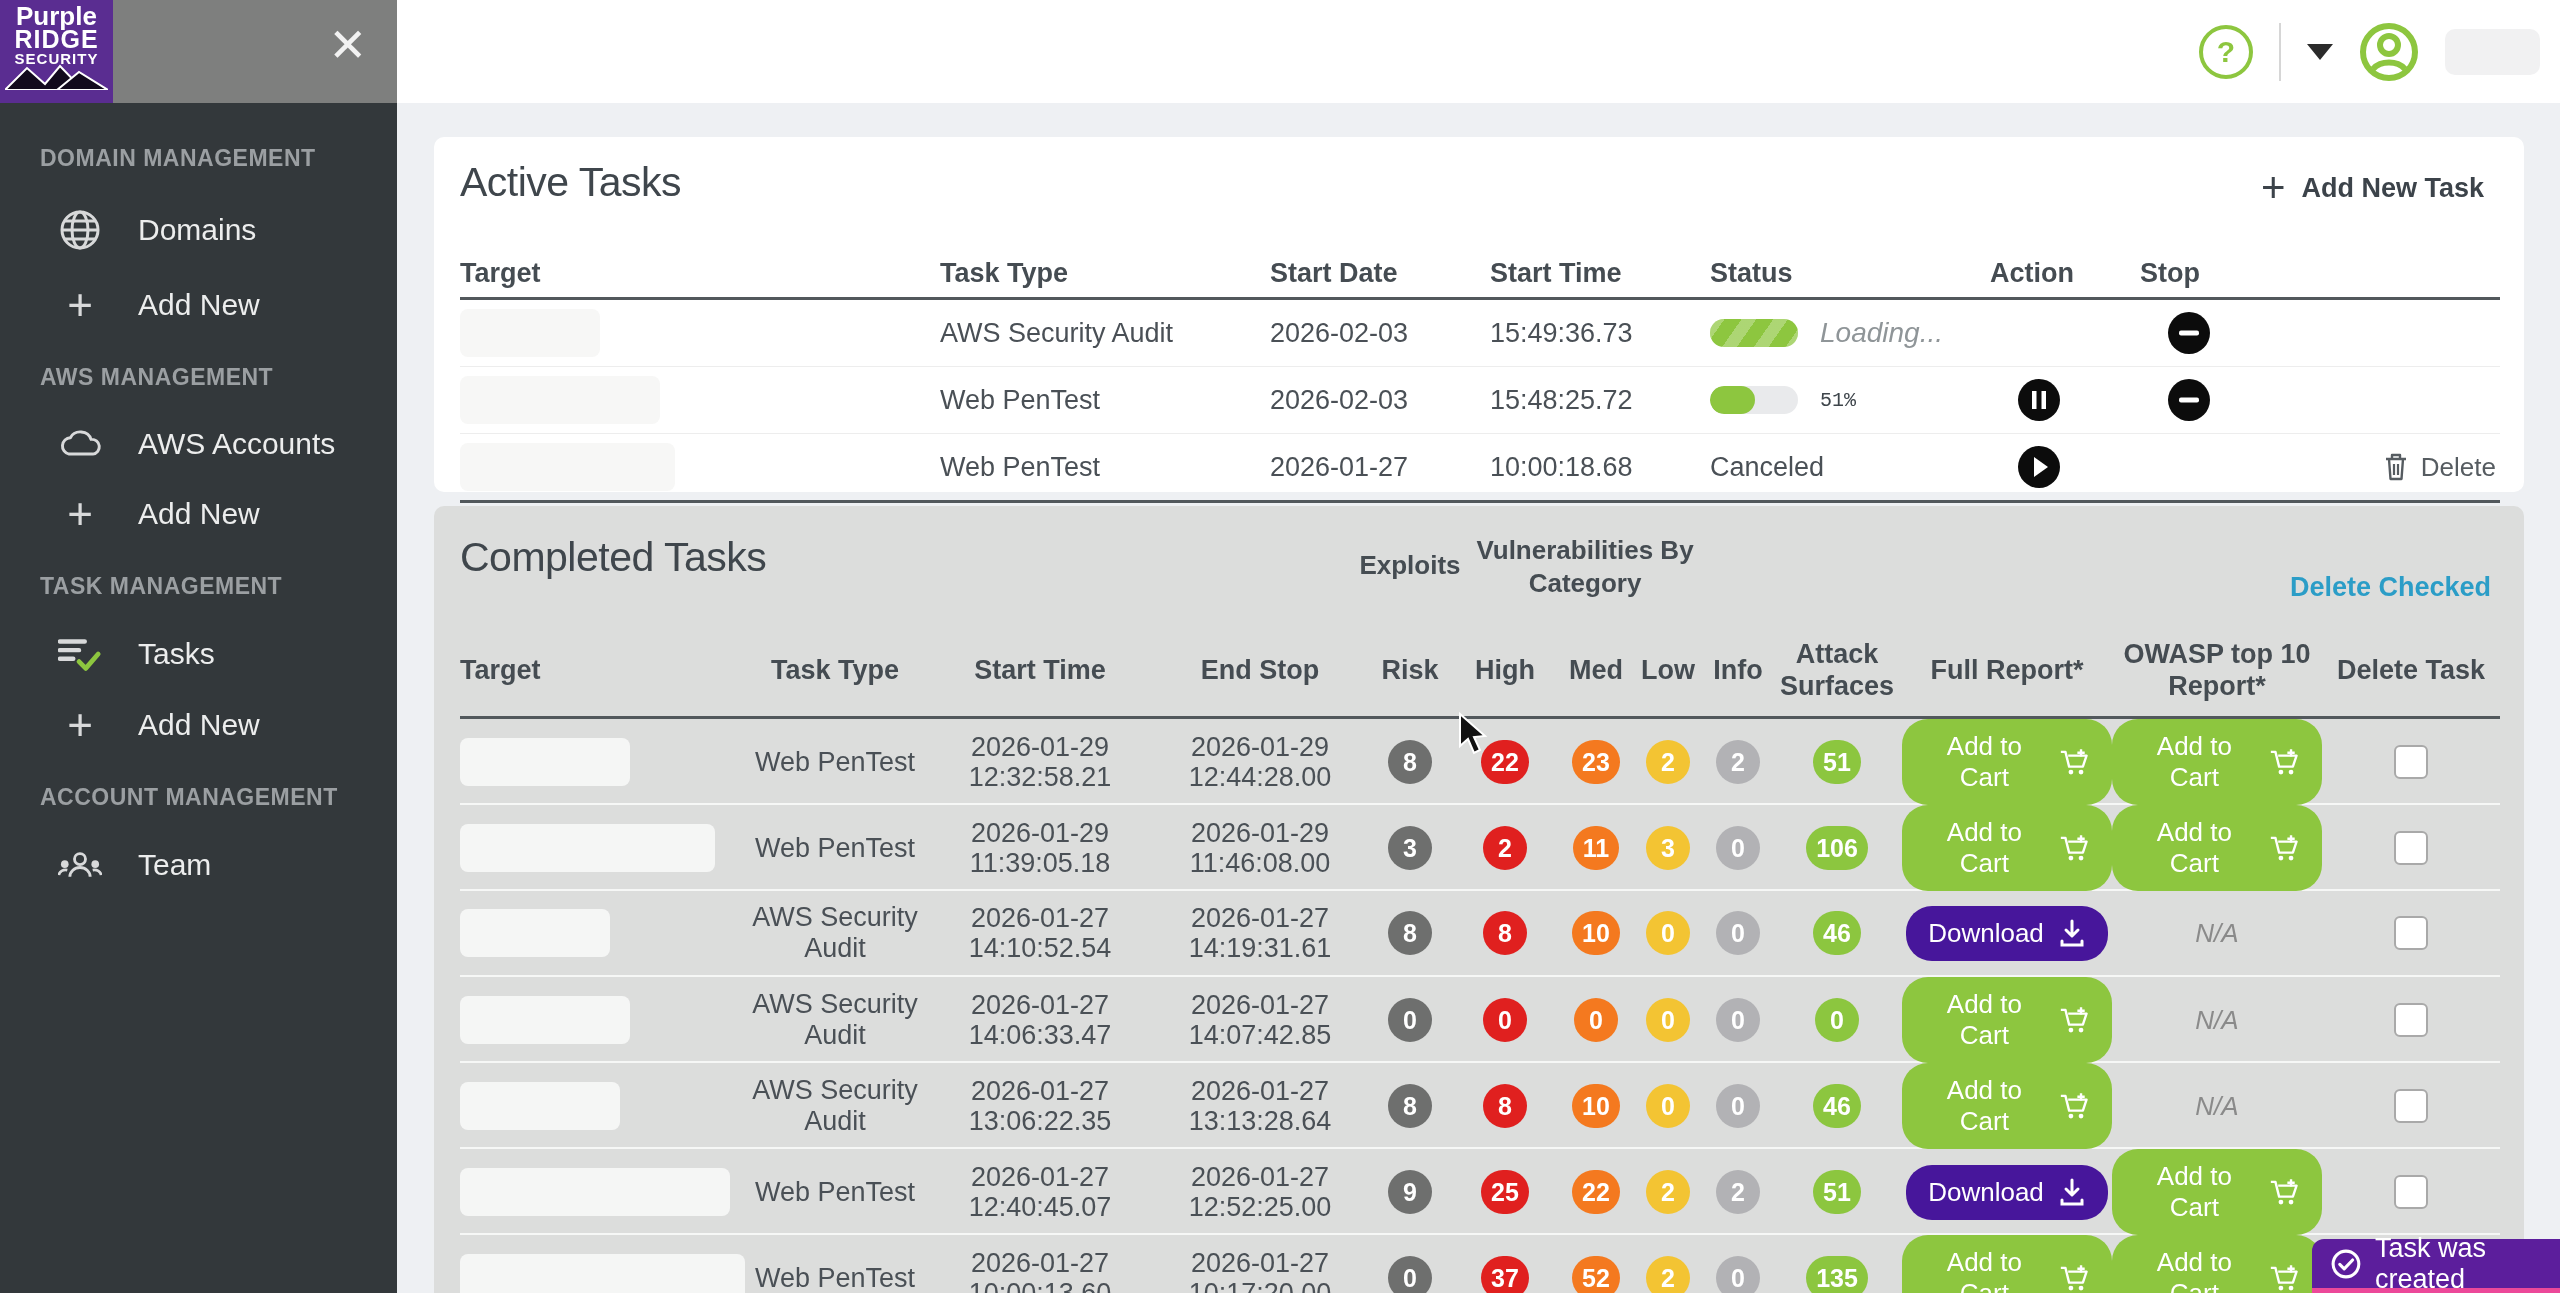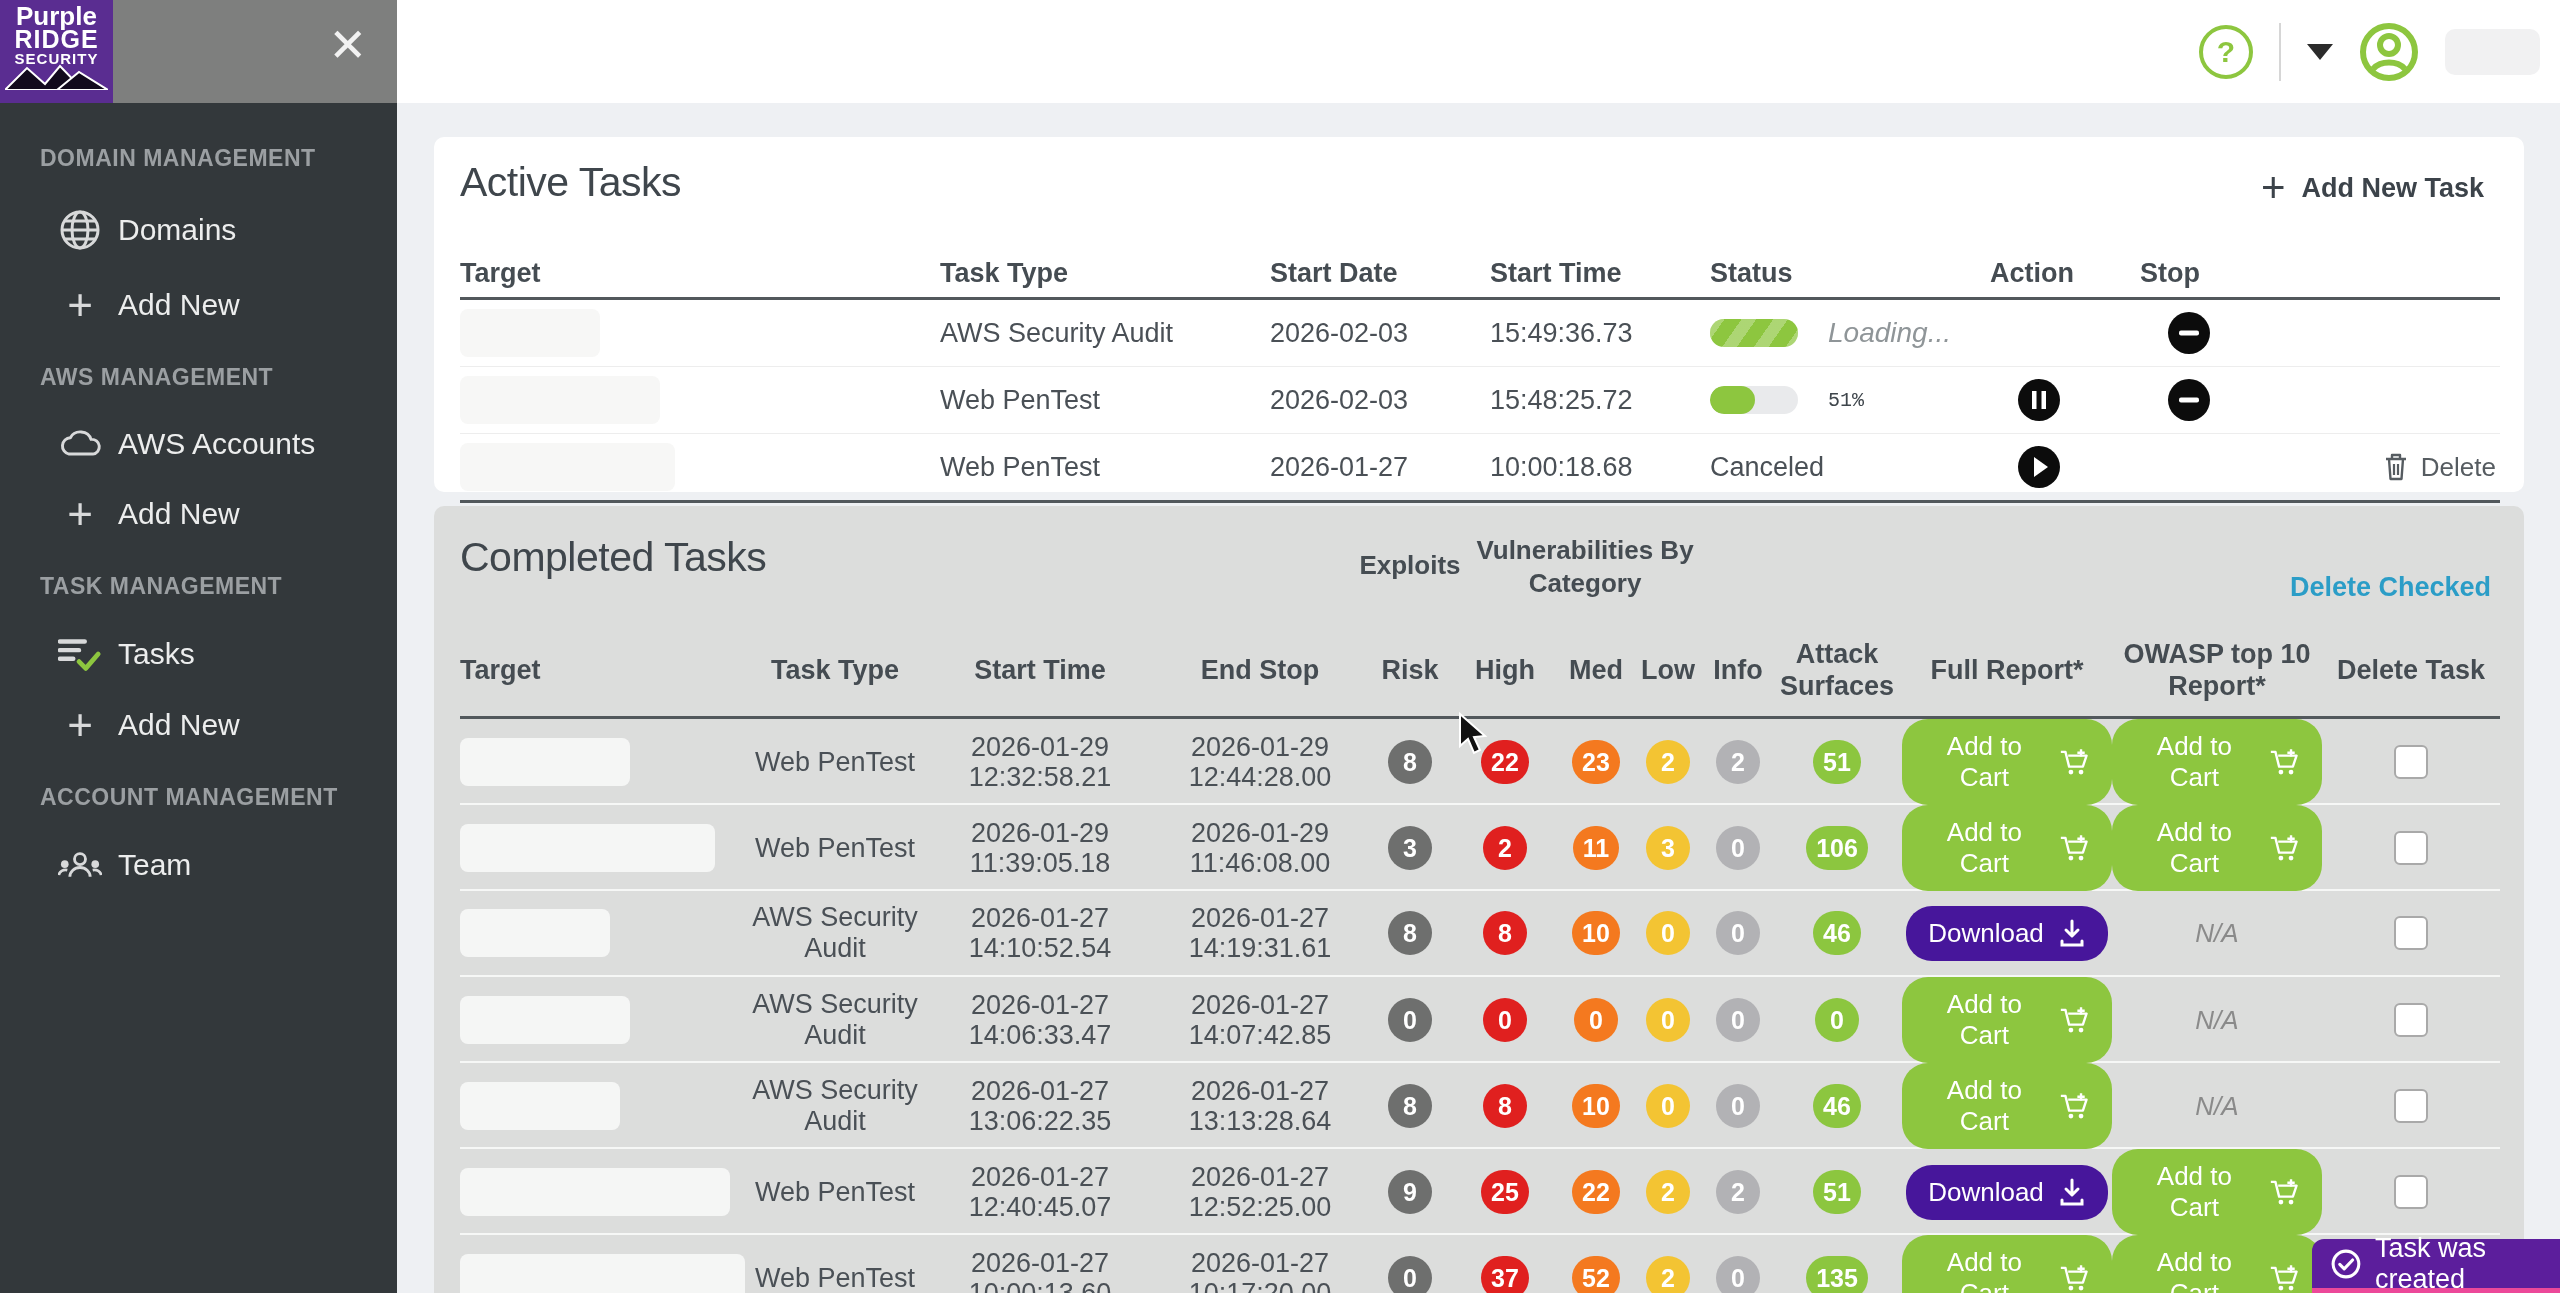--- a/index.html
+++ b/index.html
@@ -27,21 +27,21 @@
     display:flex;flex-direction:column;align-items:center;justify-content:flex-start;
     padding-top:4px;box-sizing:border-box;overflow:hidden;}
   .logo .l1{color:#fff;font-weight:700;font-size:26px;line-height:24px;}
   .logo .l2{color:#fff;font-weight:700;font-size:25px;line-height:23px;letter-spacing:1px;}
   .logo .l3{color:#fff;font-weight:700;font-size:15px;line-height:15px;letter-spacing:1px;}
   .logo svg{margin-top:-2px;}
   .close-x{position:absolute;right:30px;top:22px;color:#f2f2f2;font-size:46px;font-weight:100;
     line-height:46px;cursor:pointer;font-family:"DejaVu Sans",sans-serif;}
   .side-nav{position:absolute;left:0;top:103px;width:397px;}
   .side-section{margin:42px 0 0 40px;color:#9b9fa2;font-size:23px;font-weight:700;letter-spacing:.5px;}
-  .side-item{display:flex;align-items:center;gap:16px;margin:36px 0 0 58px;cursor:pointer;}
+  .side-item{display:flex;align-items:center;gap:36px;margin:36px 0 0 58px;cursor:pointer;}
   .side-item .ico{width:44px;display:flex;justify-content:center;color:#d8d9da;}
   .side-item .lbl{color:#eceded;font-size:30px;}
   .plus-glyph{color:#d8d9da;font-size:44px;font-weight:200;line-height:34px;}
   
   .panel{position:absolute;border-radius:10px;}
   .active-panel{left:434px;top:137px;width:2090px;height:355px;background:#ffffff;}
   .completed-panel{left:434px;top:506px;width:2090px;height:787px;background:#dcdddc;
     border-radius:10px 10px 0 0;}
   .panel-title{font-size:41px;color:#3f464c;font-weight:400;letter-spacing:-0.5px;}
   .active-title{position:absolute;left:26px;top:22px;}
@@ -51,21 +51,21 @@
   .add-new-task .txt{font-size:27px;font-weight:600;}
   
   .at-grid{display:grid;grid-template-columns:480px 330px 220px 220px 280px 150px 150px 210px;
     align-items:center;}
   .at-header{position:absolute;left:26px;top:112px;width:2040px;height:48px;
     border-bottom:3px solid #52585c;font-size:27px;font-weight:600;color:#454c52;}
   .at-rows{position:absolute;left:26px;top:163px;width:2040px;}
   .at-row{height:66px;border-bottom:1px solid #ededed;}
   .at-row:last-child{border-bottom:3px solid #52585c;}
   .cell-text{font-size:27px;color:#4a5056;}
-  .status-cell{display:flex;align-items:center;gap:30px;}
+  .status-cell{display:flex;align-items:center;gap:22px;}
   .pbar{width:88px;height:28px;border-radius:14px;overflow:hidden;position:relative;background:#e9eaec;}
   .pbar.full{background:#8dc63f;}
   .pbar.full .stripes{position:absolute;inset:0;
     background:repeating-linear-gradient(125deg,rgba(255,255,255,.28) 0 12px,transparent 12px 26px);}
   .pfill{position:absolute;left:0;top:0;bottom:0;background:#8dc63f;border-radius:14px;}
   .loading-lbl{font-style:italic;color:#8f9598;font-size:28px;}
   .pct-lbl{font-size:20px;color:#3e454b;font-family:Liberation Mono, monospace;}
   .circle-btn{width:42px;height:42px;border-radius:50%;background:#0c0c0c;color:#fff;
     display:flex;align-items:center;justify-content:center;cursor:pointer;}
   .delete-cell{display:flex;align-items:center;justify-content:flex-end;gap:12px;color:#565c61;

